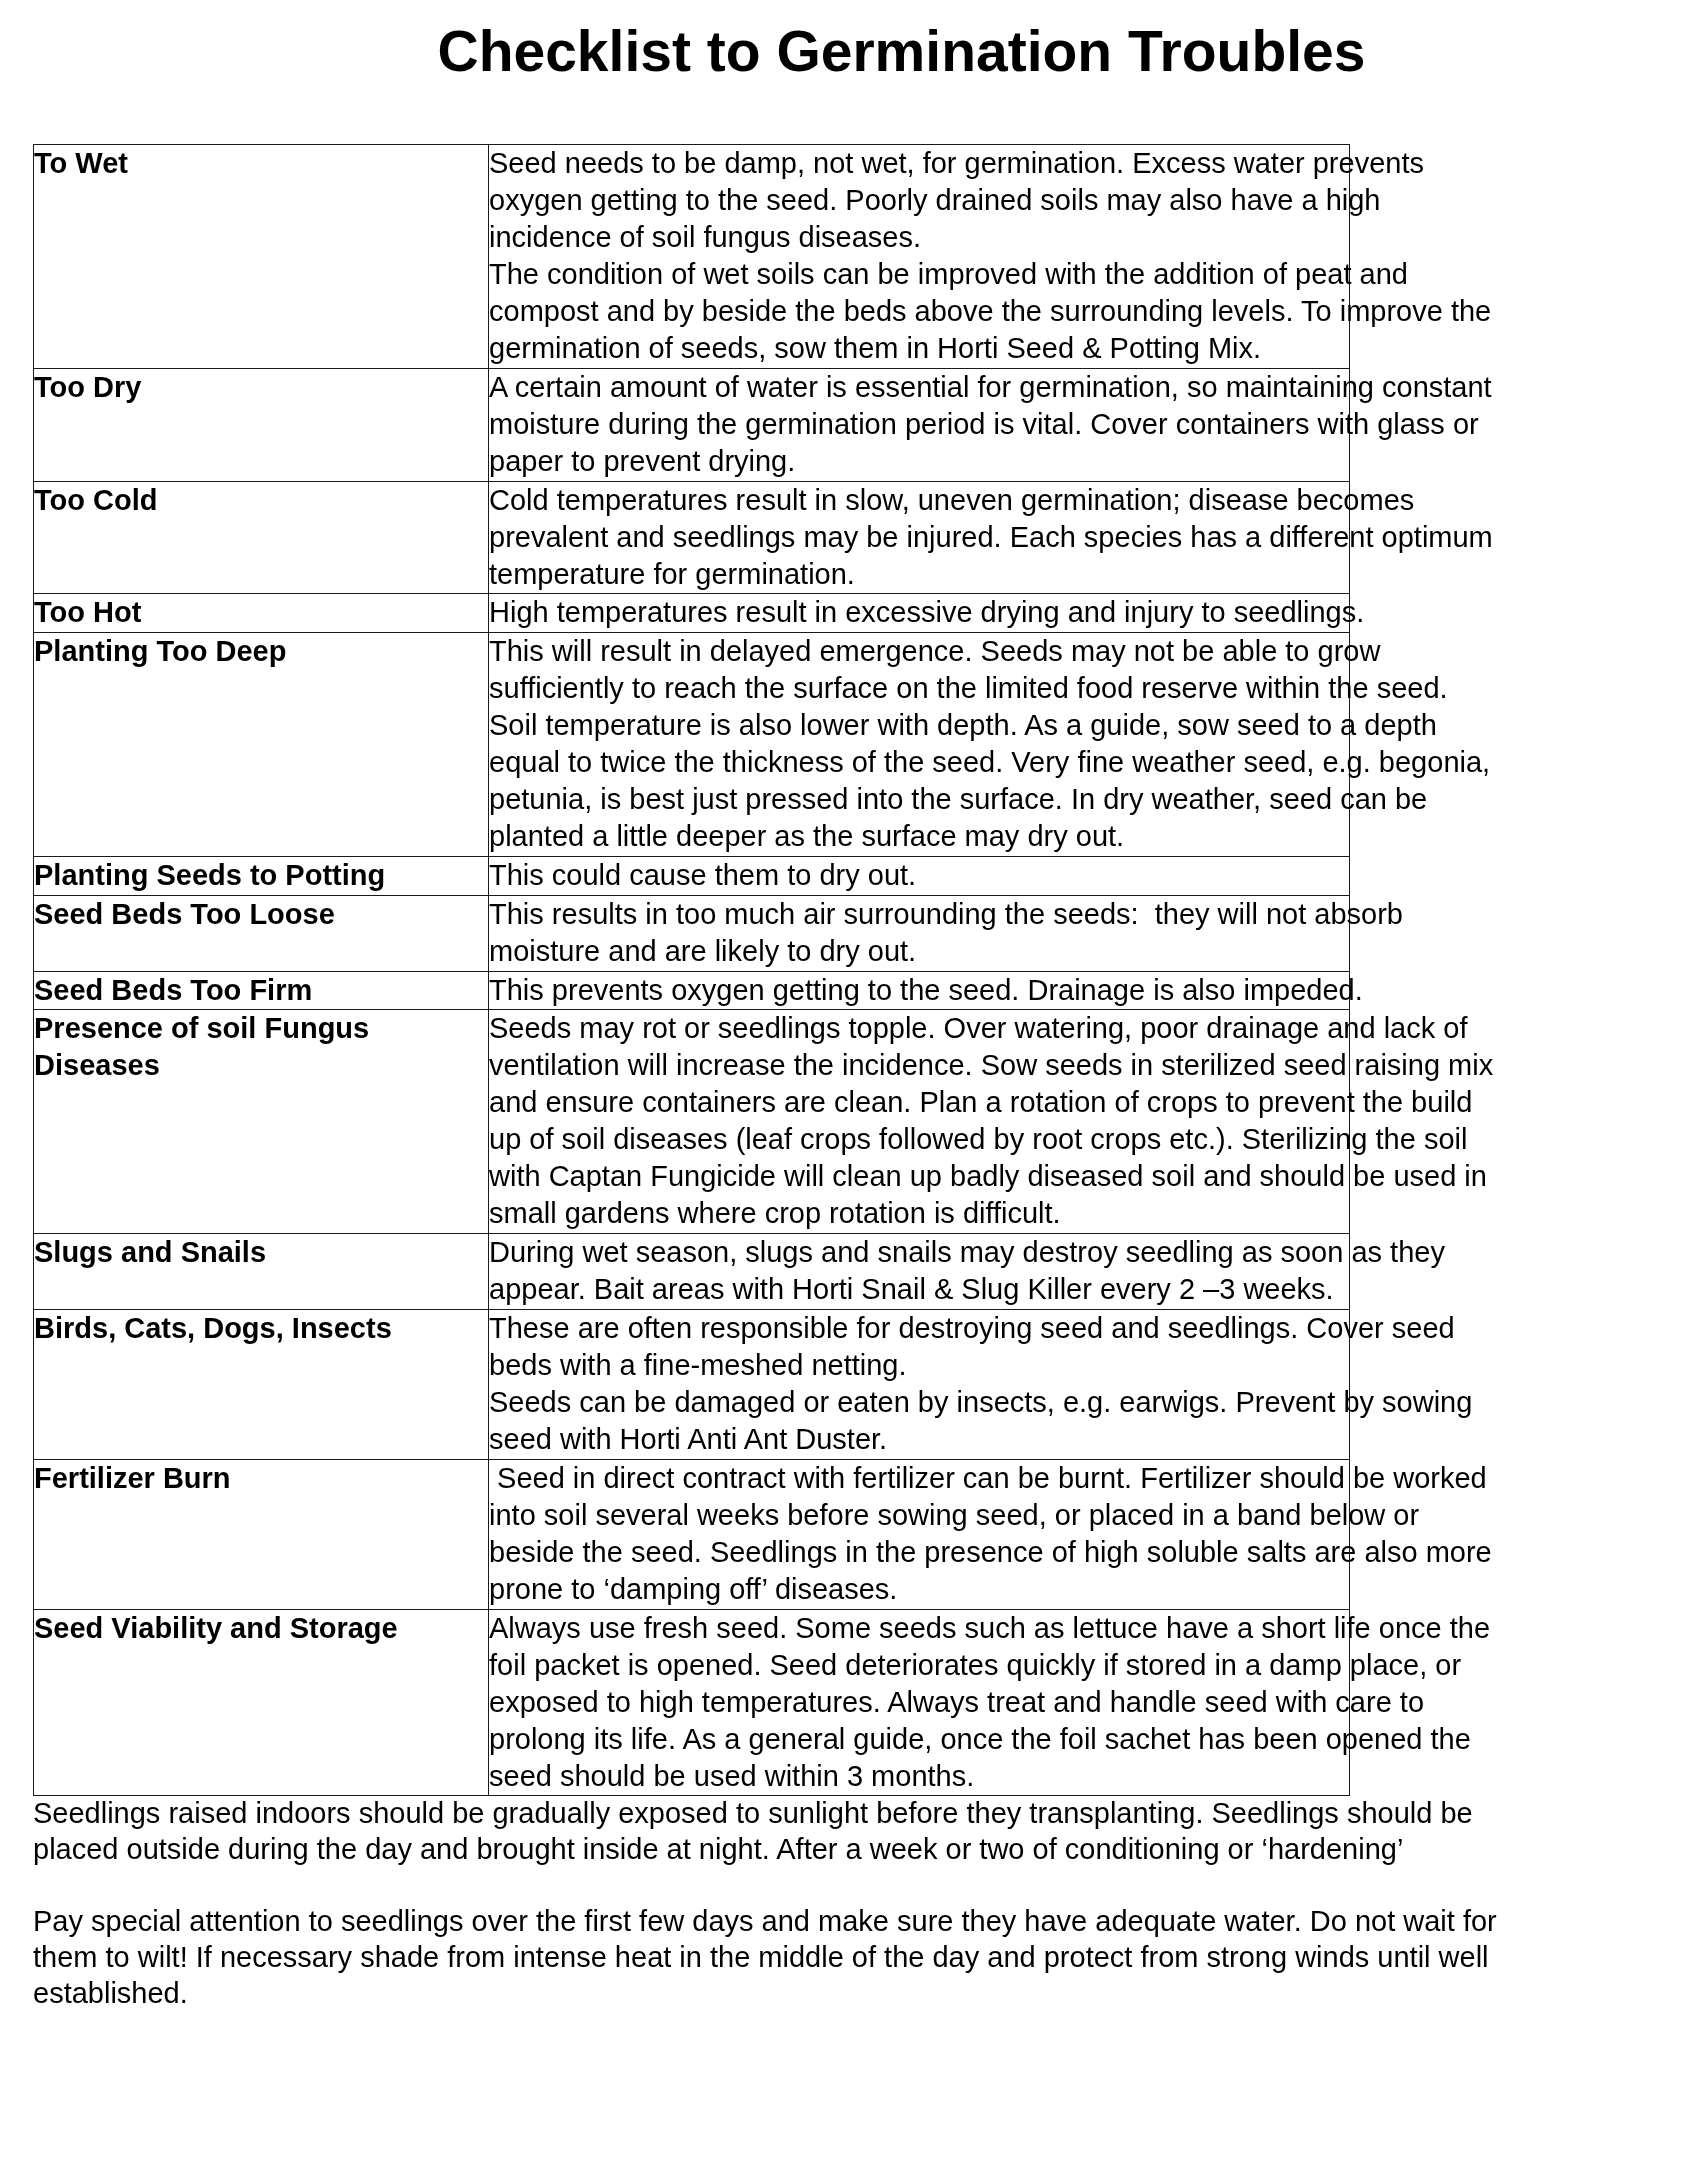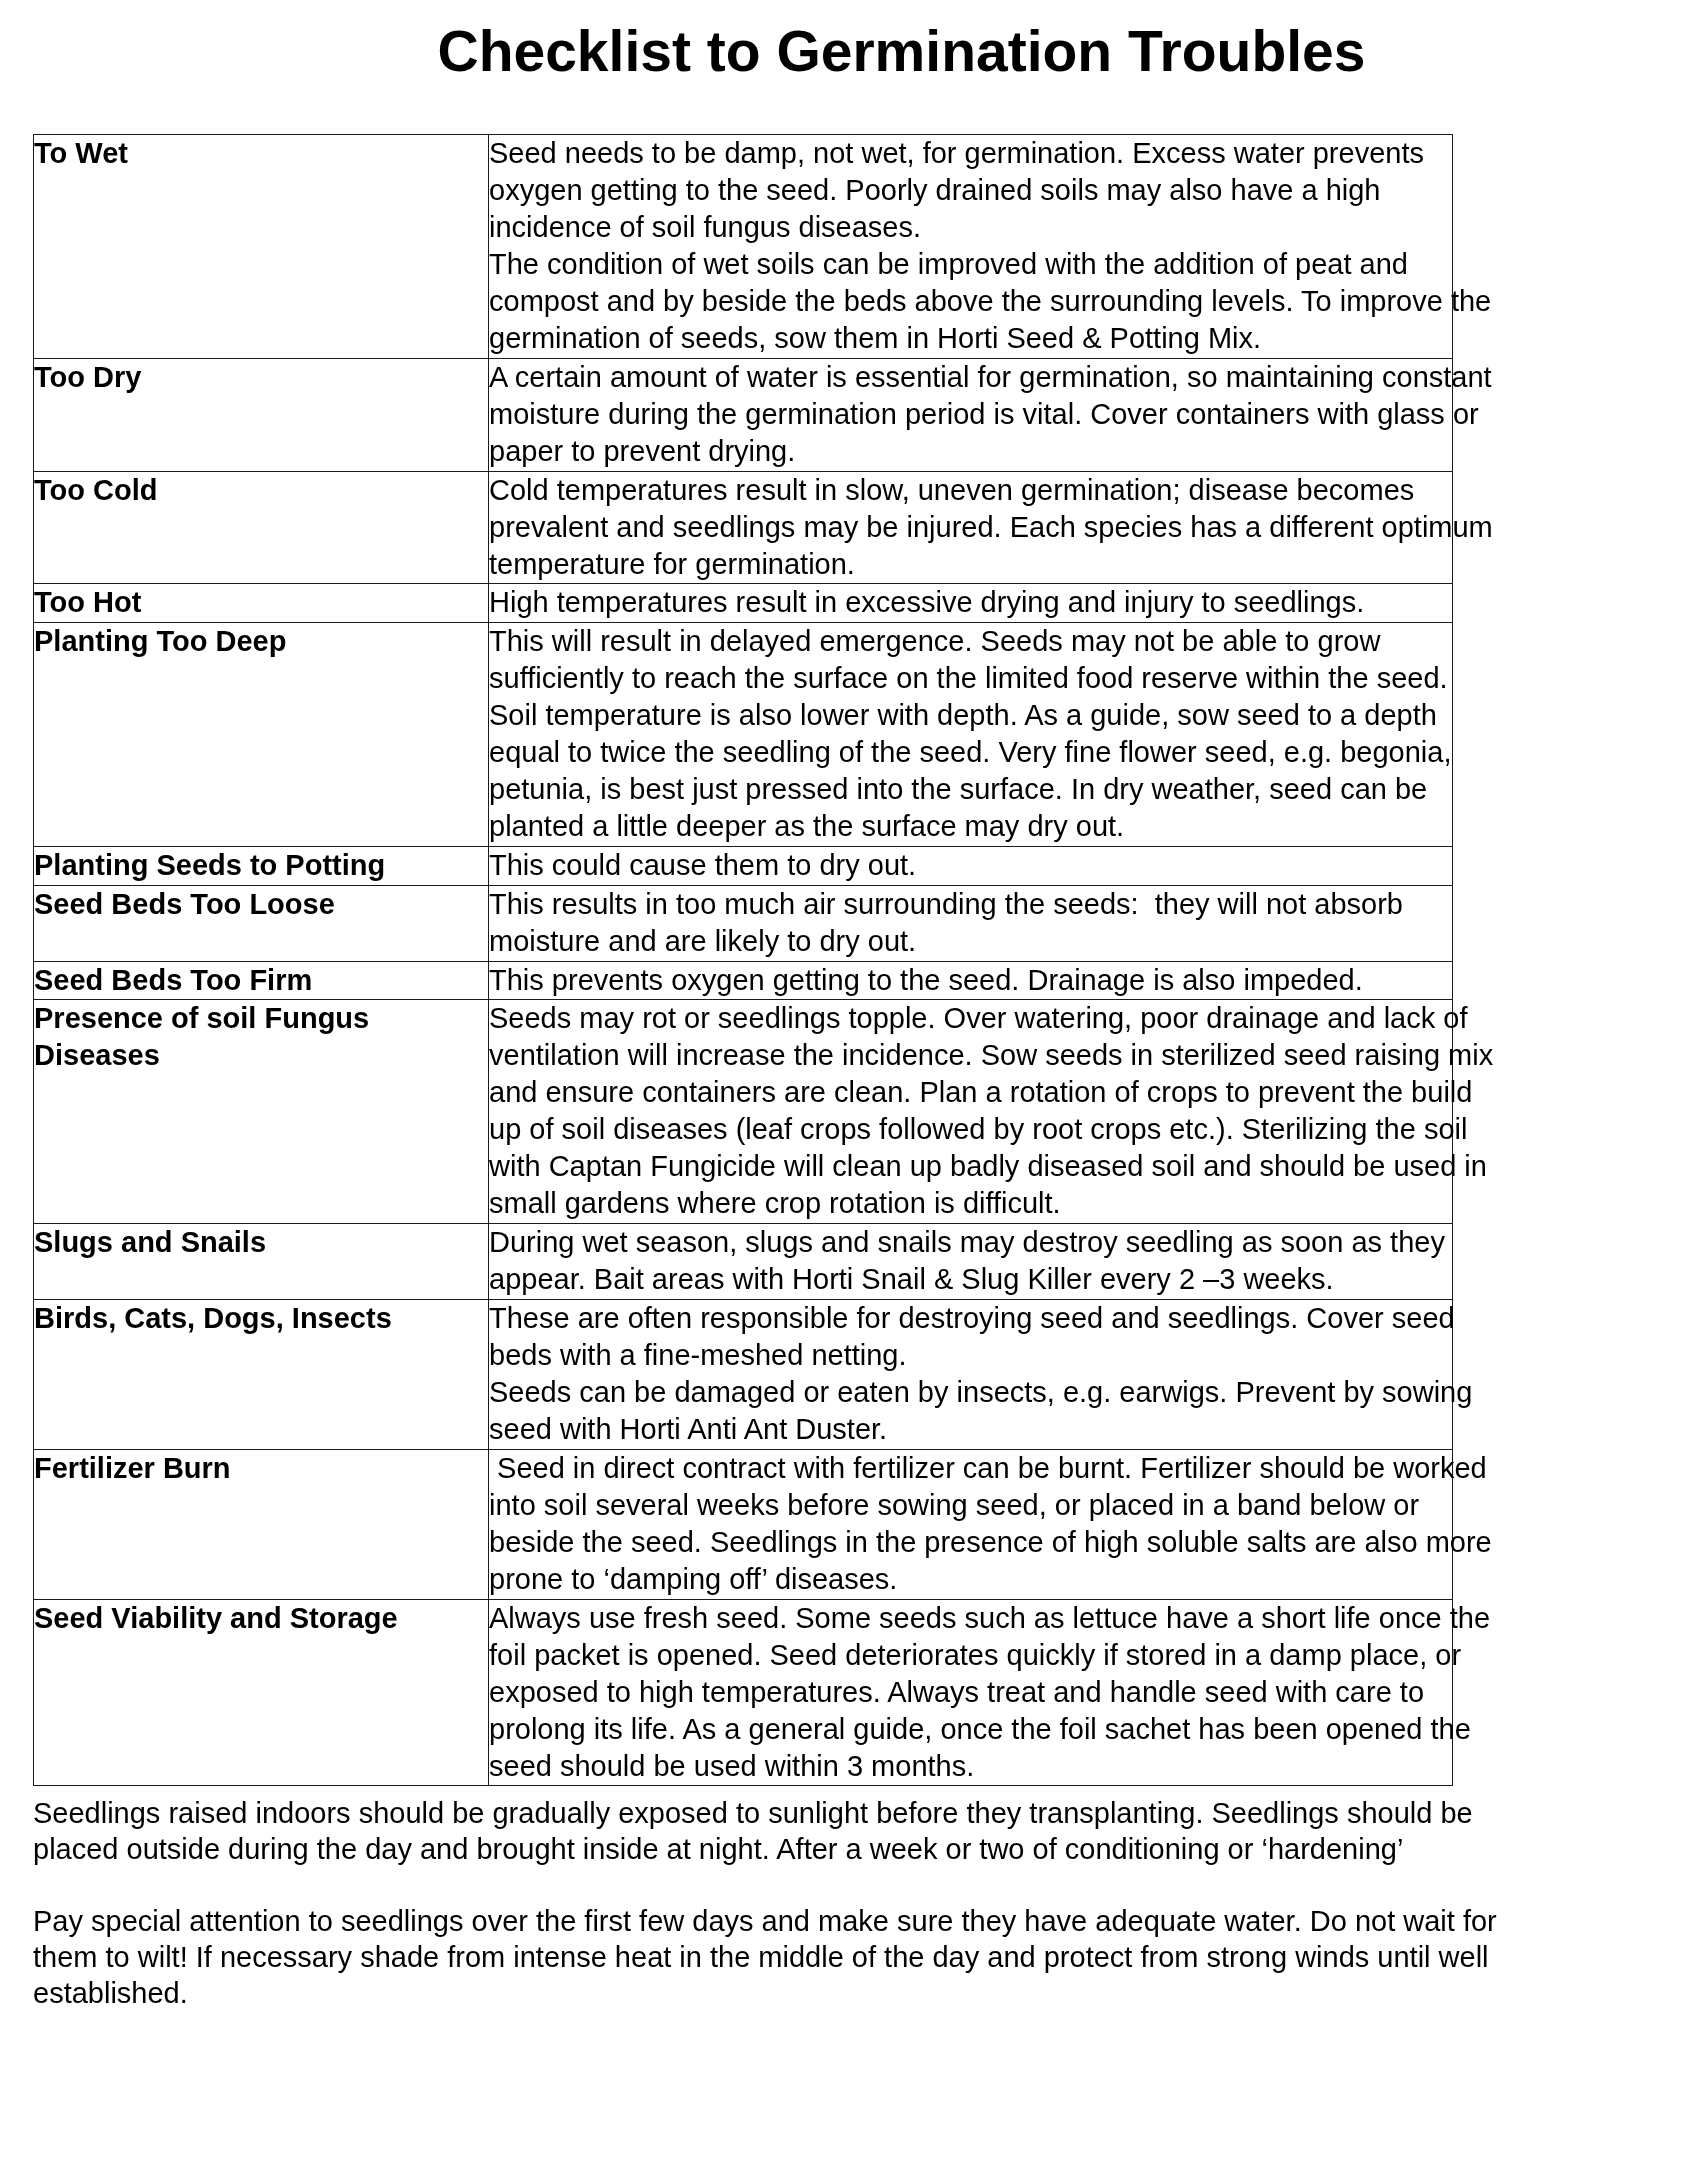--- a/index.html
+++ b/index.html
@@ -6,21 +6,21 @@
   body {
     width: 1707px; height: 2161px; position: relative; overflow: hidden;
     font-family: "Liberation Sans", sans-serif; color: #000000;
   }
   .title {
     position: absolute; left: 0; width: 1803px; top: 16.7px;
     text-align: center; font-weight: bold; font-size: 57px; line-height: 68px;
     margin: 0;
   }
   table.checklist {
-    position: absolute; left: 33px; top: 134px; width: 1420px;
+    position: absolute; left: 33px; top: 144px; width: 1317px;
     border-collapse: collapse; table-layout: fixed;
   }
   table.checklist td {
     border: 1.5px solid #1a1a1a; vertical-align: top; padding: 0 0 0.8px 0;
     font-size: 29px; line-height: 37px;
   }
   td.problem { width: 454px; font-weight: bold; padding-left: 17.5px; }
   td.remedy { padding-left: 16.7px; }
   .line { display: block; white-space: pre; }
   .notes {
@@ -78,21 +78,21 @@
         </td>
       </tr>
       <tr>
         <td class="problem">
           <span class="line">Planting Too Deep</span>
         </td>
         <td class="remedy">
           <span class="line">This will result in delayed emergence. Seeds may not be able to grow</span>
           <span class="line">sufficiently to reach the surface on the limited food reserve within the seed.</span>
           <span class="line">Soil temperature is also lower with depth. As a guide, sow seed to a depth</span>
-          <span class="line">equal to twice the seedling of the seed. Very fine flower seed, e.g. begonia,</span>
+          <span class="line">equal to twice the thickness of the seed. Very fine weather seed, e.g. begonia,</span>
           <span class="line">petunia, is best just pressed into the surface. In dry weather, seed can be</span>
           <span class="line">planted a little deeper as the surface may dry out.</span>
         </td>
       </tr>
       <tr>
         <td class="problem">
           <span class="line">Planting Seeds to Potting</span>
         </td>
         <td class="remedy">
           <span class="line">This could cause them to dry out.</span>

